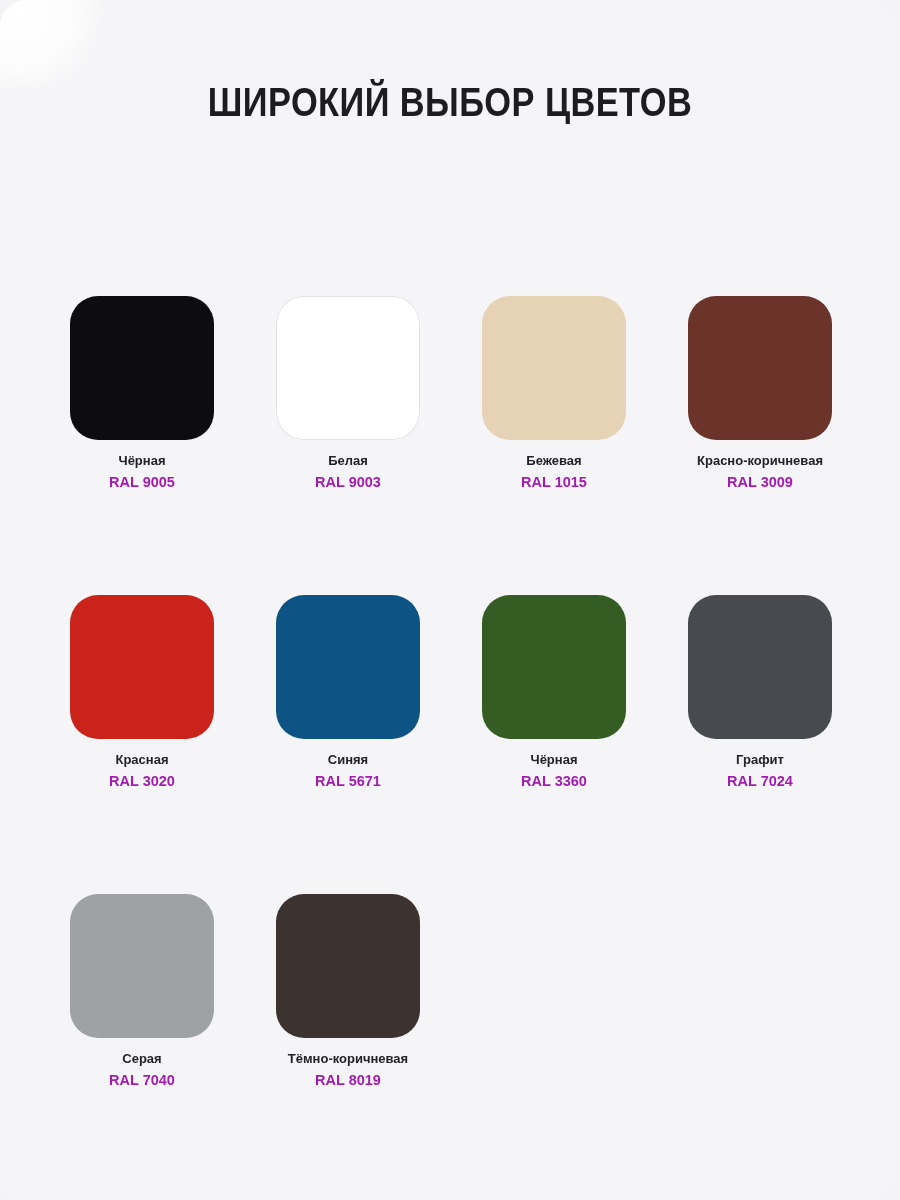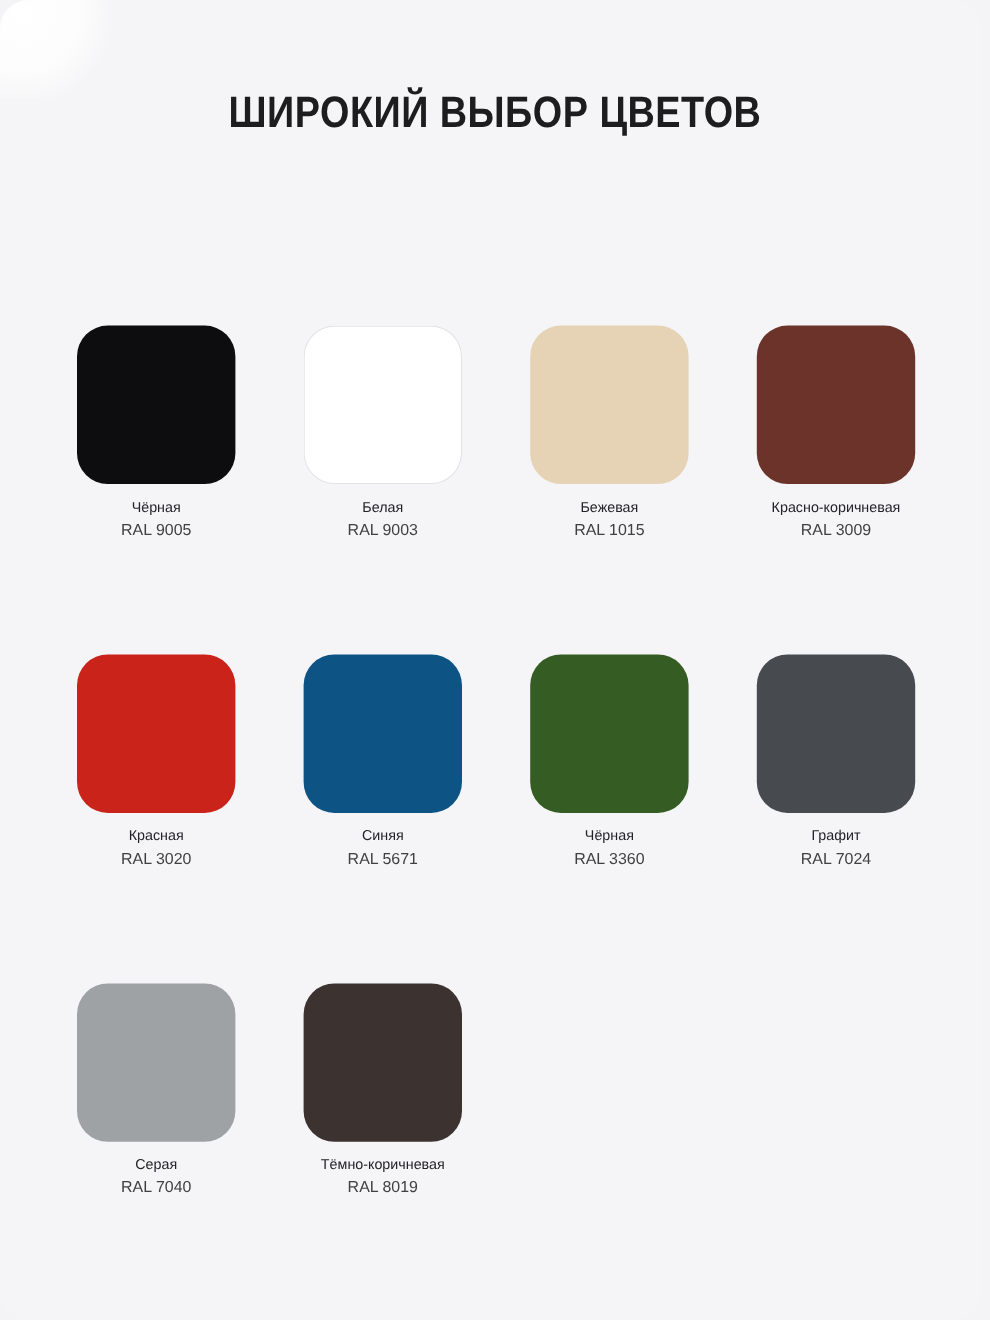--- a/index.html
+++ b/index.html
@@ -78,32 +78,32 @@
   }
 
   .swatch-chip.has-outline {
     box-shadow: inset 0 0 0 1px #e3e3e6;
   }
 
   .swatch-name {
     margin-top: 13px;
     font-size: 13px;
     line-height: 16px;
-    font-weight: 400;
+    font-weight: 700;
     color: #232327;
     text-align: center;
     white-space: nowrap;
   }
 
   .swatch-code {
     margin-top: 5px;
     font-size: 14.5px;
     line-height: 17px;
-    font-weight: 400;
-    color: #404040;
+    font-weight: 700;
+    color: #a21caf;
     text-align: center;
     white-space: nowrap;
   }
 </style>
 </head>
 <body>
 
 <div class="poster">
 
   <div class="corner-sheen"></div>

